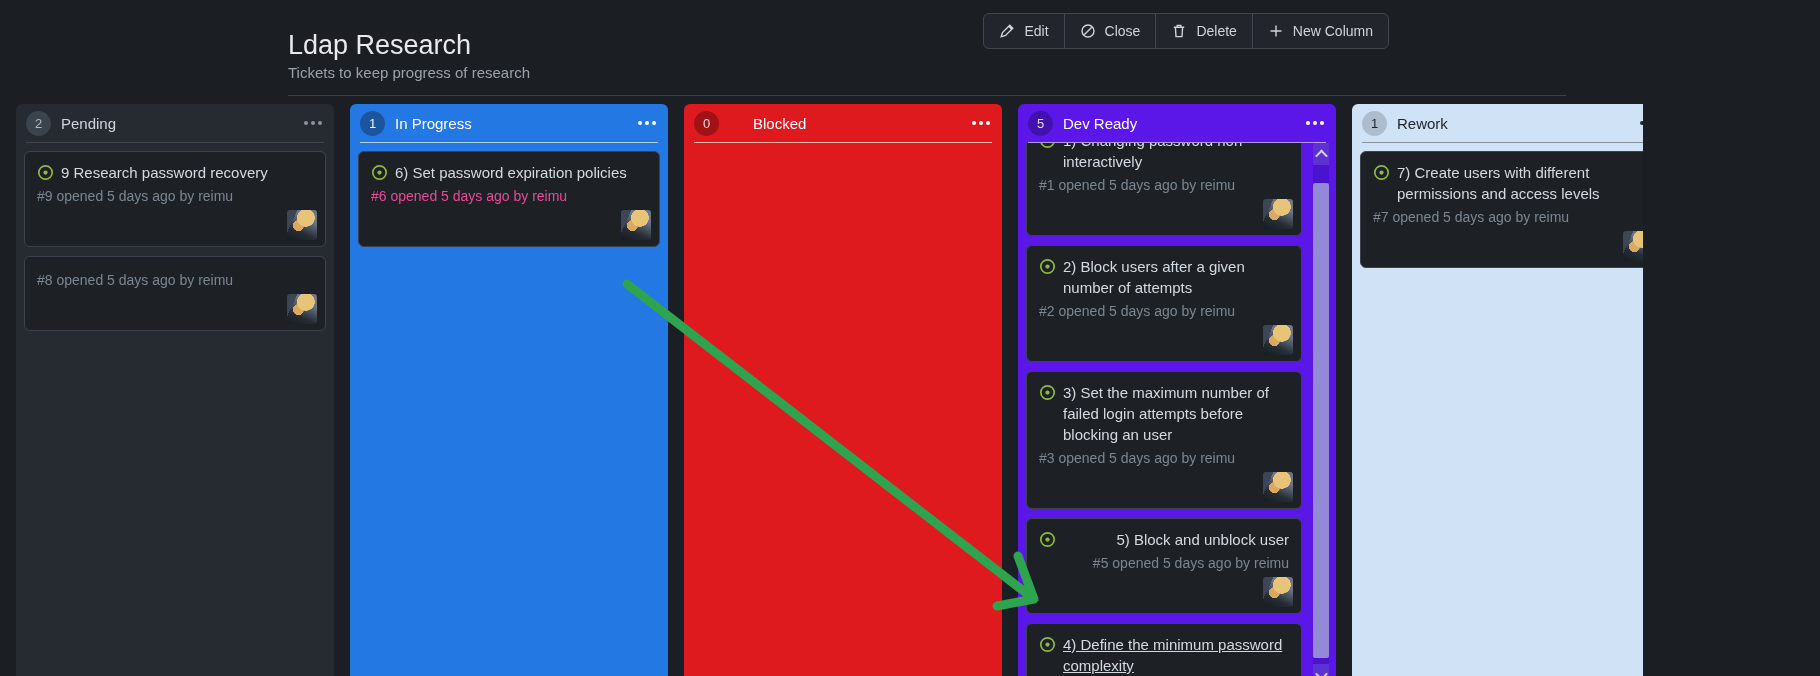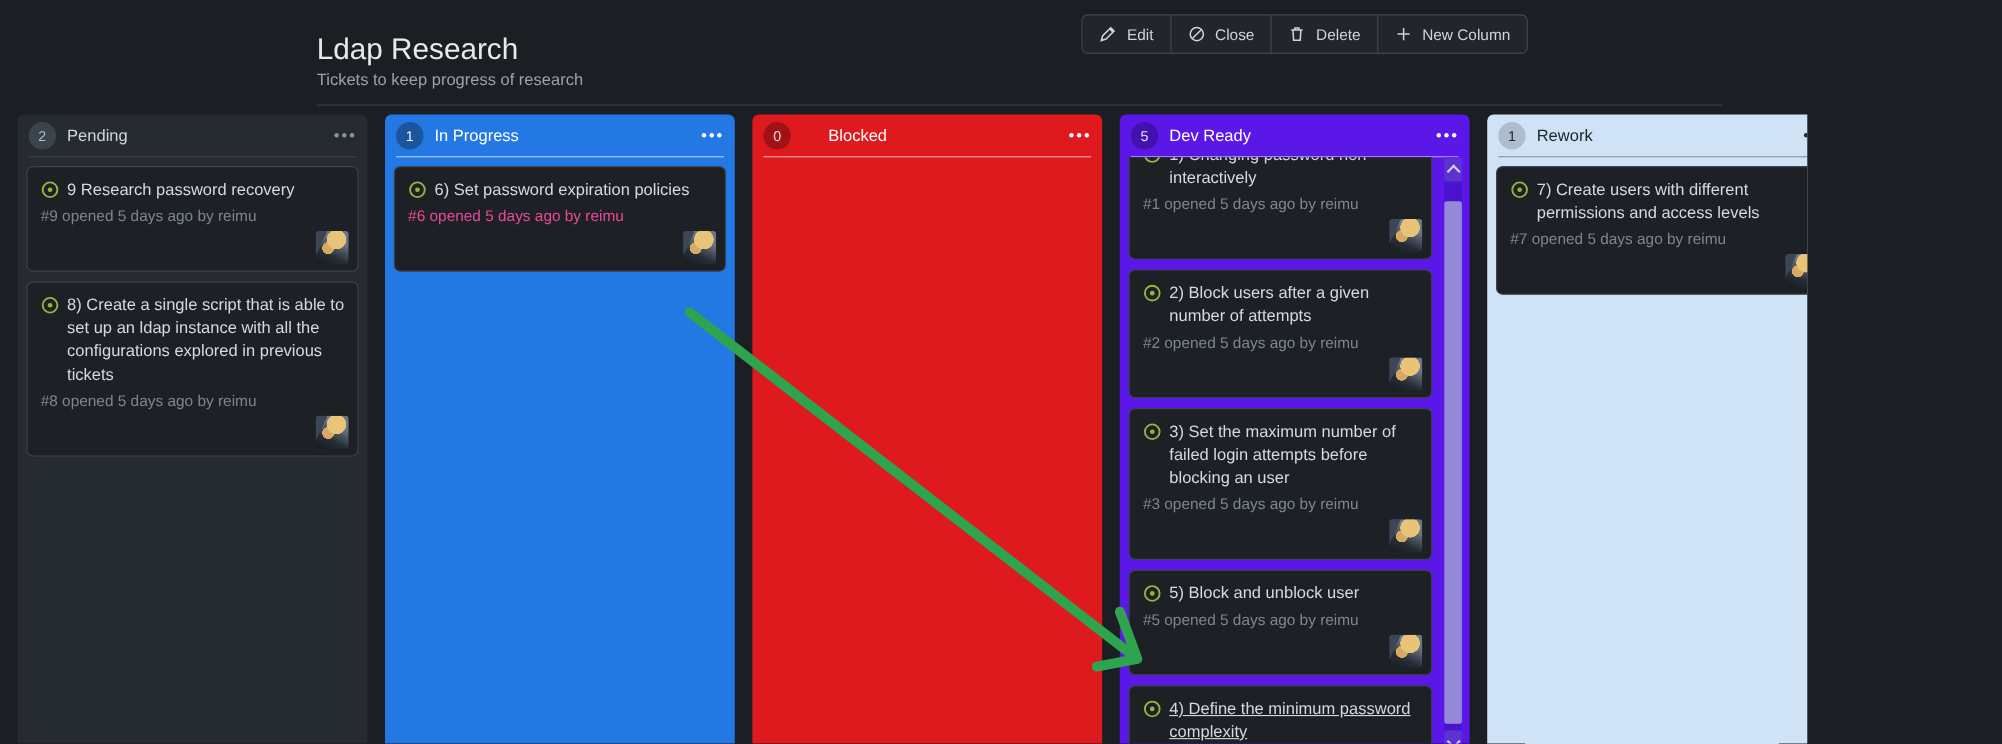--- a/index.html
+++ b/index.html
@@ -110,24 +110,20 @@
           <div class="list">
             <div class="card" style="background: rgb(29, 33, 38); border-color: rgb(60, 67, 76);">
               <div class="card-title" style="color: rgb(211, 218, 225);"><svg class="issue-icon" viewBox="0 0 16 16" style="color: rgb(143, 184, 60);">
     <circle cx="8" cy="8" r="6.3" fill="none" stroke="currentColor" stroke-width="1.6"></circle>
     <circle cx="8" cy="8" r="2" fill="currentColor"></circle>
   </svg>9 Research password recovery</div>
               <div class="card-meta" style="color: rgb(123, 134, 145);">#9 opened 5 days ago by reimu</div>
               <div class="avatar"></div>
             </div>
             <div class="card" style="background: rgb(29, 33, 38); border-color: rgb(60, 67, 76);">
-              <div class="card-title" style="color: rgb(211, 218, 225);"><svg class="issue-icon" viewBox="0 0 16 16" style="color: rgb(143, 184, 60);">
-    <circle cx="8" cy="8" r="6.3" fill="none" stroke="currentColor" stroke-width="1.6"></circle>
-    <circle cx="8" cy="8" r="2" fill="currentColor"></circle>
-  </svg>8) Create a single script that is able to set up an ldap instance with all the configurations explored in previous tickets</div>
               <div class="card-meta" style="color: rgb(123, 134, 145);">#8 opened 5 days ago by reimu</div>
               <div class="avatar"></div>
             </div>
           </div>
         </div>
       </div>
       <div class="column" style="background: rgb(36, 120, 228);">
         <div class="col-header">
           <span class="count-badge" style="background: rgba(20, 40, 70, 0.45); color: rgb(234, 242, 251);">1</span>
           <span class="col-title" style="color: rgb(255, 255, 255);">In Progress</span>
@@ -190,21 +186,21 @@
               <div class="avatar"></div>
             </div>
             <div class="card" style="background: rgb(29, 33, 38); border-color: rgb(60, 67, 76);">
               <div class="card-title" style="color: rgb(211, 218, 225);"><svg class="issue-icon" viewBox="0 0 16 16" style="color: rgb(143, 184, 60);">
     <circle cx="8" cy="8" r="6.3" fill="none" stroke="currentColor" stroke-width="1.6"></circle>
     <circle cx="8" cy="8" r="2" fill="currentColor"></circle>
   </svg>3) Set the maximum number of failed login attempts before blocking an user</div>
               <div class="card-meta" style="color: rgb(123, 134, 145);">#3 opened 5 days ago by reimu</div>
               <div class="avatar"></div>
             </div>
-            <div class="card" style="background: rgb(29, 33, 38); border-color: rgb(60, 67, 76);">
+            <div class="card" style="background: rgb(29, 33, 38); border-color: rgb(60, 67, 76); text-align: right;">
               <div class="card-title" style="color: rgb(211, 218, 225);"><svg class="issue-icon" viewBox="0 0 16 16" style="color: rgb(143, 184, 60);">
     <circle cx="8" cy="8" r="6.3" fill="none" stroke="currentColor" stroke-width="1.6"></circle>
     <circle cx="8" cy="8" r="2" fill="currentColor"></circle>
   </svg>5) Block and unblock user</div>
               <div class="card-meta" style="color: rgb(123, 134, 145);">#5 opened 5 days ago by reimu</div>
               <div class="avatar"></div>
             </div>
             <div class="card" style="background: rgb(29, 33, 38); border-color: rgb(60, 67, 76);">
               <div class="card-title" style="color: rgb(211, 218, 225); text-decoration: underline;"><svg class="issue-icon" viewBox="0 0 16 16" style="color: rgb(143, 184, 60);">
     <circle cx="8" cy="8" r="6.3" fill="none" stroke="currentColor" stroke-width="1.6"></circle>

